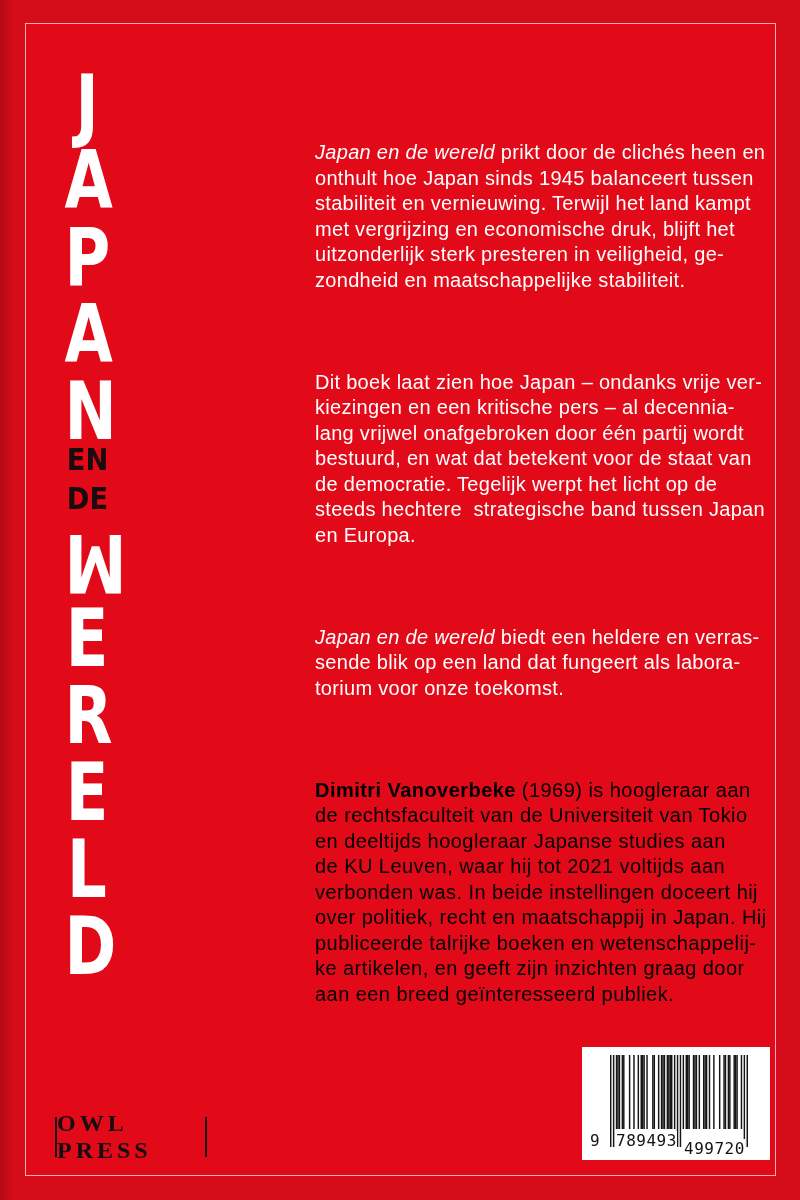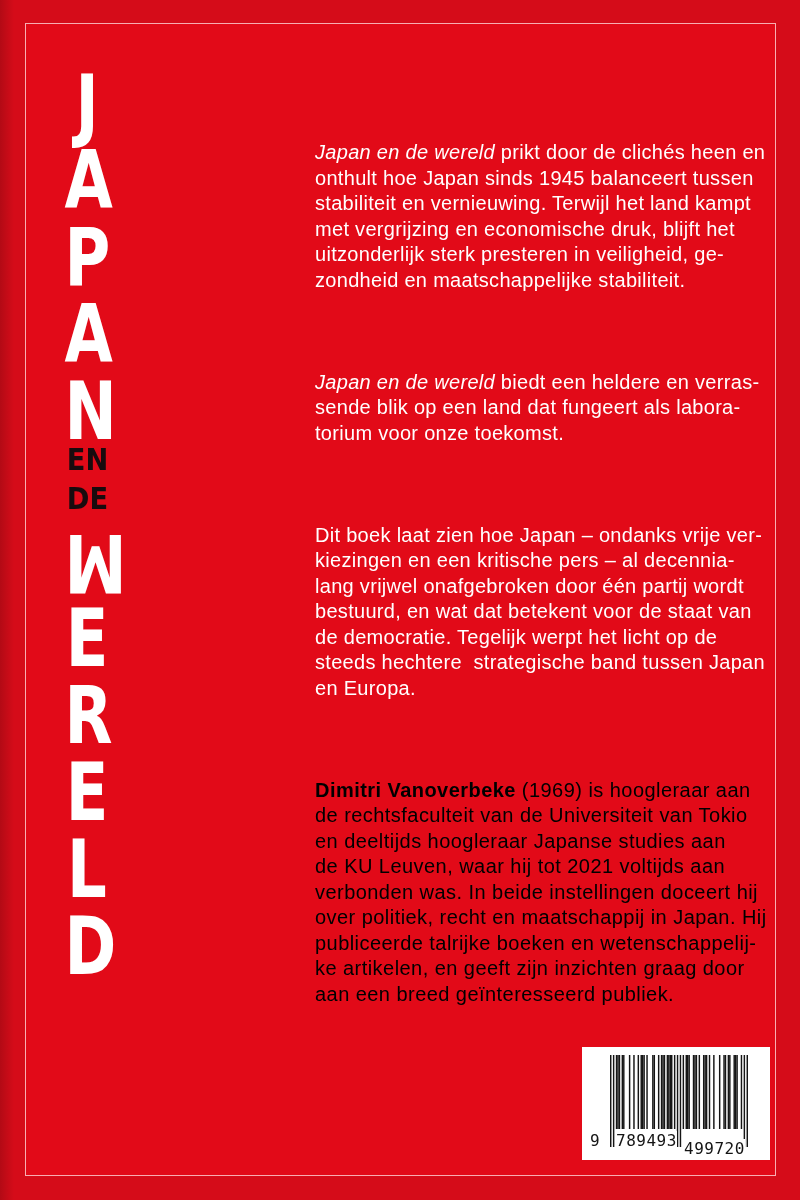--- a/index.html
+++ b/index.html
@@ -62,41 +62,42 @@
     <span class="t big" style="top:918px">D</span>
   </div>
 
   <div class="blurb">
     <p><em>Japan en de wereld</em><span> prikt door de clichés heen en
 onthult hoe Japan sinds 1945 balanceert tussen
 stabiliteit en vernieuwing. Terwijl het land kampt
 met vergrijzing en economische druk, blijft het
 uitzonderlijk sterk presteren in veiligheid, ge-
 zondheid en maatschappelijke stabiliteit.</span></p>
-    <p><em>Japan en de wereld</em><span> biedt een heldere en verras-
-sende blik op een land dat fungeert als labora-
-torium voor onze toekomst.</span></p>
     <p>Dit boek laat zien hoe Japan – ondanks vrije ver-
 kiezingen en een kritische pers – al decennia-
 lang vrijwel onafgebroken door één partij wordt
 bestuurd, en wat dat betekent voor de staat van
 de democratie. Tegelijk werpt het licht op de
 steeds hechtere  strategische band tussen Japan
 en Europa.</p>
+    <p><em>Japan en de wereld</em><span> biedt een heldere en verras-
+sende blik op een land dat fungeert als labora-
+torium voor onze toekomst.</span></p>
     <p class="bio"><strong>Dimitri Vanoverbeke</strong><span> (1969) is hoogleraar aan
 de rechtsfaculteit van de Universiteit van Tokio
 en deeltijds hoogleraar Japanse studies aan
 de KU Leuven, waar hij tot 2021 voltijds aan
 verbonden was. In beide instellingen doceert hij
 over politiek, recht en maatschappij in Japan. Hij
 publiceerde talrijke boeken en wetenschappelij-
 ke artikelen, en geeft zijn inzichten graag door
 aan een breed geïnteresseerd publiek.</span></p>
   </div>
 
+  <div class="publisher">OWL PRESS</div>
 
   <div class="barcode-box">
     <svg id="bars" width="138" height="92" viewBox="0 0 95 92" preserveAspectRatio="none">
         <rect x="0" y="0" width="1" height="92" fill="#151515"></rect>
         <rect x="2" y="0" width="1" height="92" fill="#151515"></rect>
         <rect x="4" y="0" width="1" height="74" fill="#151515"></rect>
         <rect x="5" y="0" width="1" height="74" fill="#151515"></rect>
         <rect x="6" y="0" width="1" height="74" fill="#151515"></rect>
         <rect x="8" y="0" width="1" height="74" fill="#151515"></rect>
         <rect x="9" y="0" width="1" height="74" fill="#151515"></rect>

